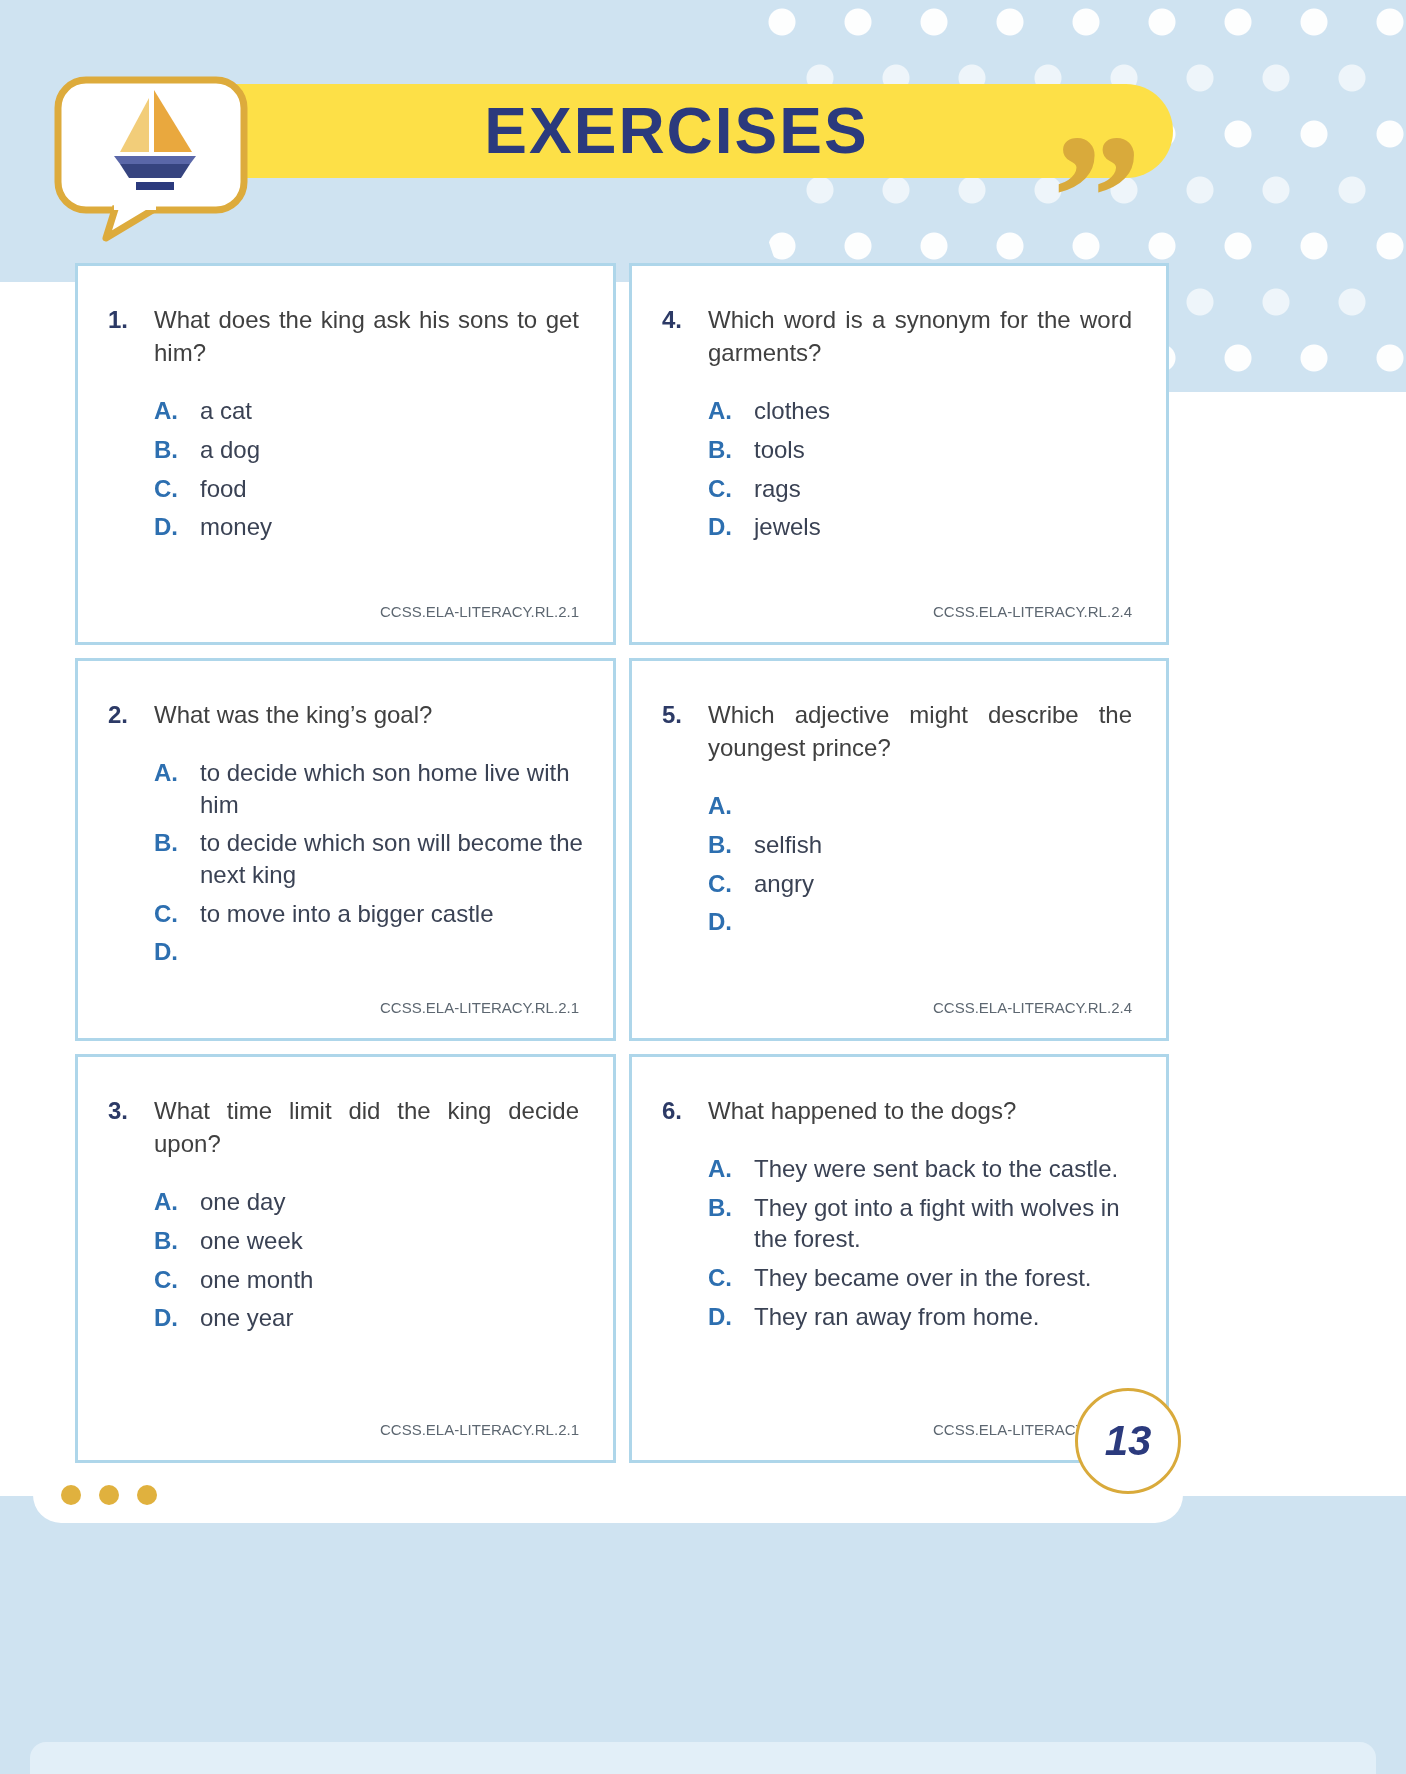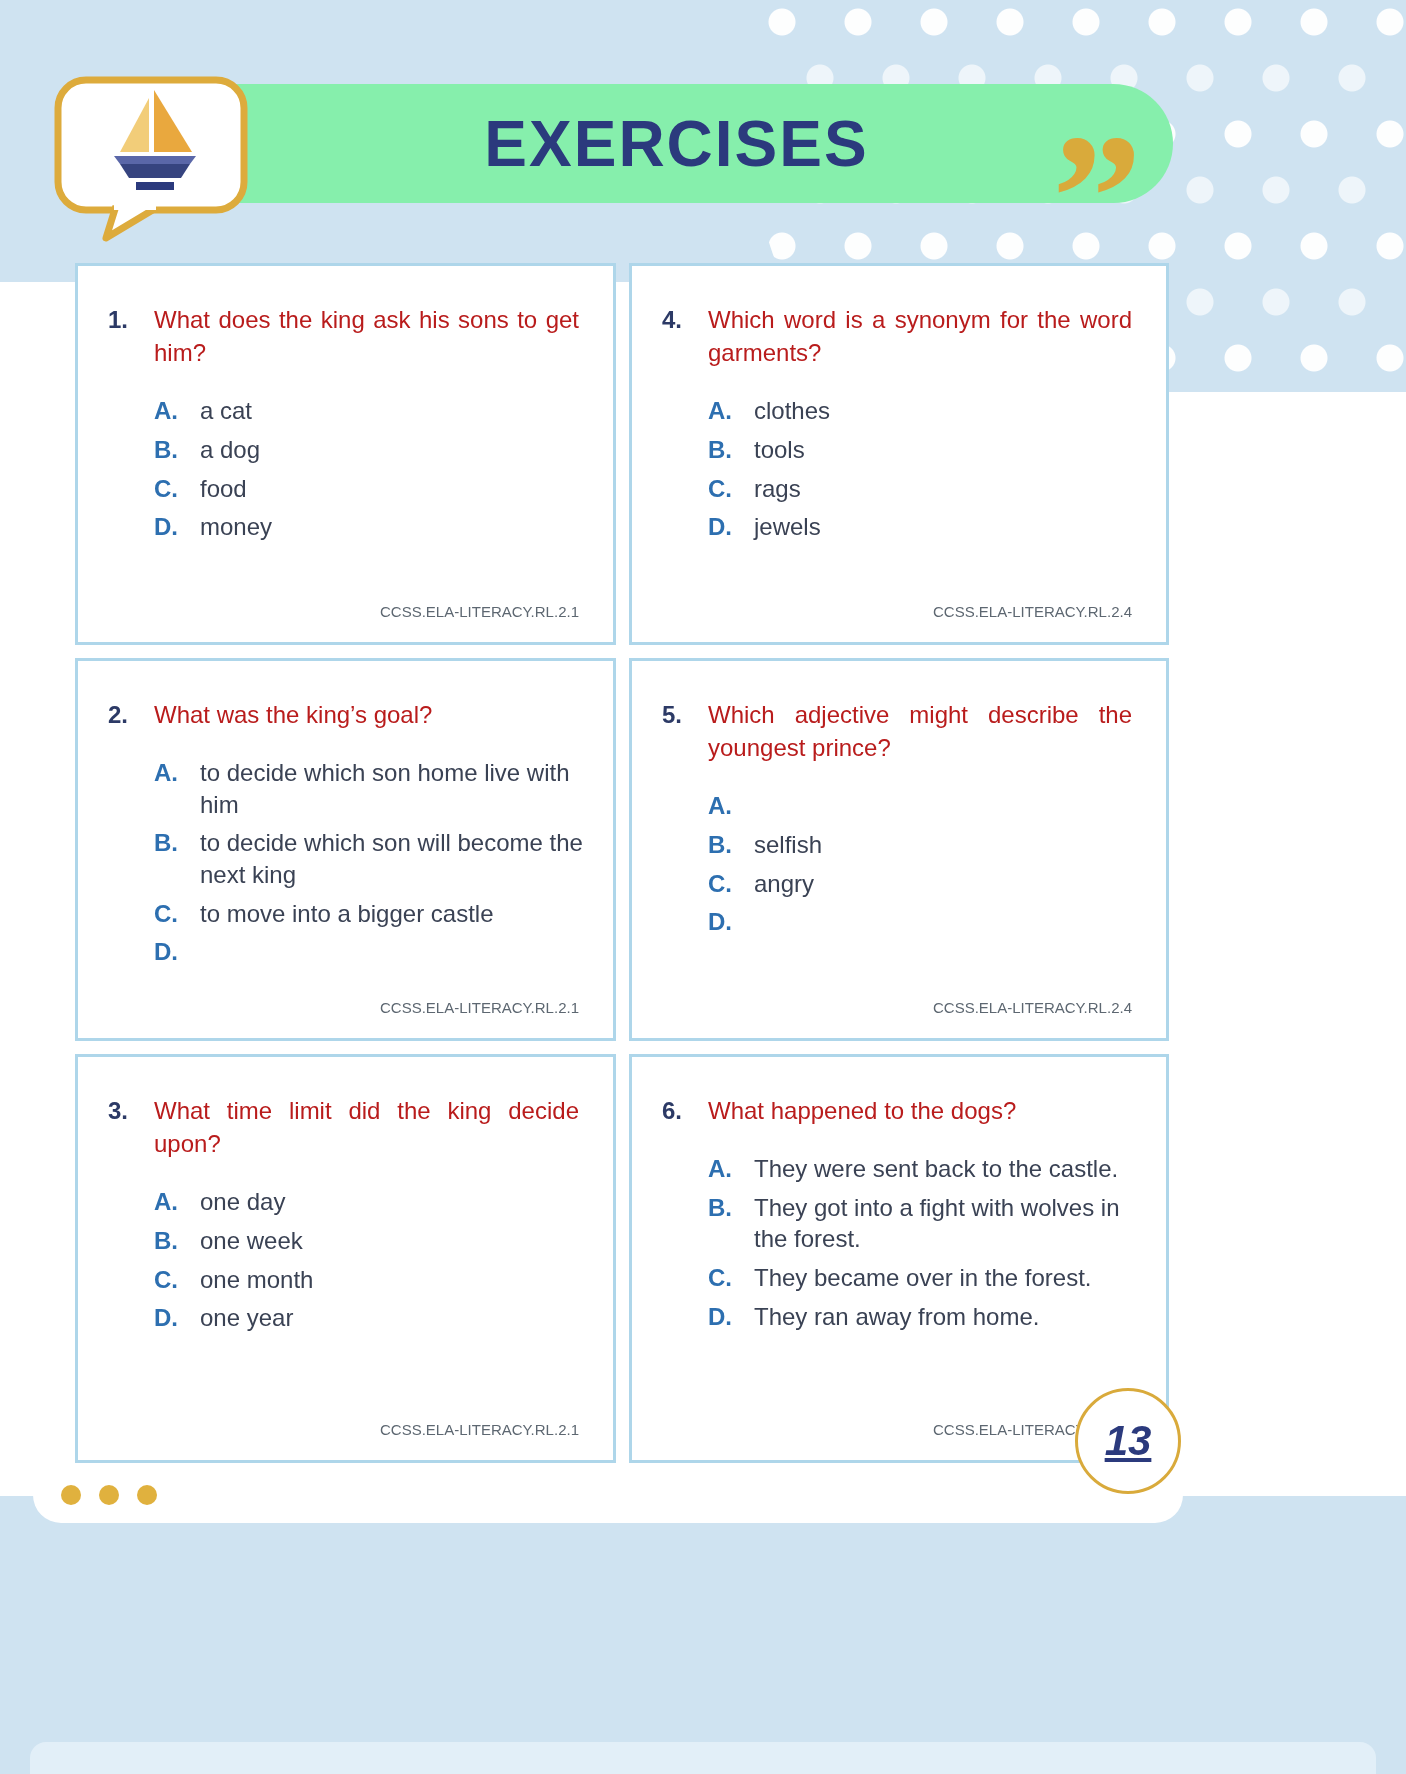--- a/index.html
+++ b/index.html
@@ -9,52 +9,52 @@
   
   .top-band{position:absolute;left:0;top:0;width:1406px;height:282px;background:#cfe3f1;z-index:0;}
   .dots-blob{position:absolute;left:760px;top:0;width:646px;height:392px;background:#cfe3f1;
     border-bottom-left-radius:210px;z-index:0;
     background-image:
       radial-gradient(circle at 22px 22px, rgba(255,255,255,0.95) 13px, rgba(255,255,255,0) 14px),
       radial-gradient(circle at 60px 78px, rgba(255,255,255,0.65) 13px, rgba(255,255,255,0) 14px);
     background-size:76px 112px;}
 
   
-  .header-pill{position:absolute;left:180px;top:84px;width:993px;height:119px;background:#86efac;
+  .header-pill{position:absolute;left:180px;top:84px;width:993px;height:94px;background:#fde047;
     border-radius:60px;z-index:2;display:flex;align-items:center;justify-content:center;}
   .header-title{font-size:64px;font-weight:800;letter-spacing:2px;color:#2b3a7d;}
   .logo-bubble{position:absolute;left:50px;top:72px;z-index:3;}
   .quote-icon{position:absolute;left:1052px;top:108px;z-index:3;color:#d9aa3b;
     font-family:"Liberation Serif",serif;font-weight:bold;font-size:180px;line-height:1;}
 
   
   .grid{position:absolute;left:75px;top:263px;width:1094px;z-index:2;display:grid;
     grid-template-columns:541px 540px;grid-template-rows:382px 383px 409px;gap:13px;}
   .card{background:#ffffff;border:3px solid #aed6ea;box-sizing:border-box;display:flex;
     flex-direction:column;padding:37px 30px 16px 30px;}
   .q-row{display:flex;}
   .q-num{flex:0 0 46px;font-weight:bold;font-size:24px;color:#2c3a66;line-height:1.38;}
-  .q-text{flex:1;margin:0;font-size:24px;line-height:1.38;color:#b91c1c;text-align:justify;padding-right:4px;}
+  .q-text{flex:1;margin:0;font-size:24px;line-height:1.38;color:#404040;text-align:justify;padding-right:4px;}
   .options{margin:26px 0 0 46px;display:flex;flex-direction:column;gap:7px;}
   .opt-row{display:flex;font-size:24px;line-height:1.32;}
   .opt-letter{flex:0 0 46px;font-weight:bold;color:#2d6fb0;}
   .opt-text{flex:1;color:#3a4254;}
   .standard{margin-top:auto;align-self:flex-end;font-size:15px;color:#5d6771;padding:8px 4px 6px 0;}
 
   
   .bottom-band{position:absolute;left:0;top:1496px;width:1406px;height:278px;background:#cfe3f1;z-index:1;}
   .bottom-strip{position:absolute;left:30px;right:30px;bottom:0;height:32px;background:#e2eff8;
     border-radius:16px 16px 0 0;z-index:1;}
   .bottom-pill{position:absolute;left:33px;top:1467px;width:1150px;height:56px;background:#ffffff;
     border-radius:28px;z-index:2;display:flex;align-items:center;padding-left:28px;box-sizing:border-box;}
   .footer-dot{width:20px;height:20px;border-radius:50%;background:#e0b13e;margin-right:18px;}
   .page-circle{position:absolute;left:1075px;top:1388px;width:106px;height:106px;border-radius:50%;
     background:#ffffff;border:3px solid #d9aa3b;box-sizing:border-box;z-index:3;
     display:flex;align-items:center;justify-content:center;}
-  .page-number{font-style:italic;font-weight:bold;font-size:42px;color:#2b3a7d;text-decoration:underline;}
+  .page-number{font-style:italic;font-weight:bold;font-size:42px;color:#2b3a7d;}
 </style>
 </head>
 <body>
 
 <div class="page">
 
   <div class="top-band"></div>
   <div class="dots-blob"></div>
 
   <div class="logo-bubble">

